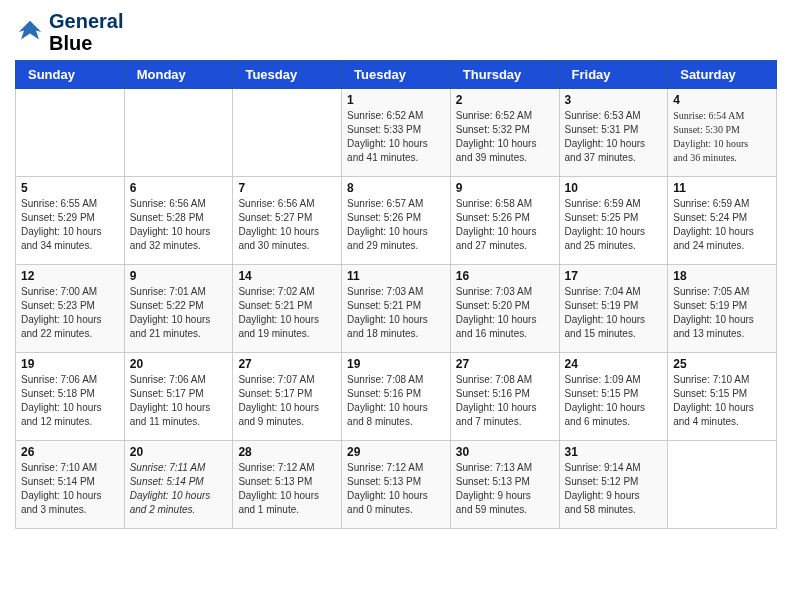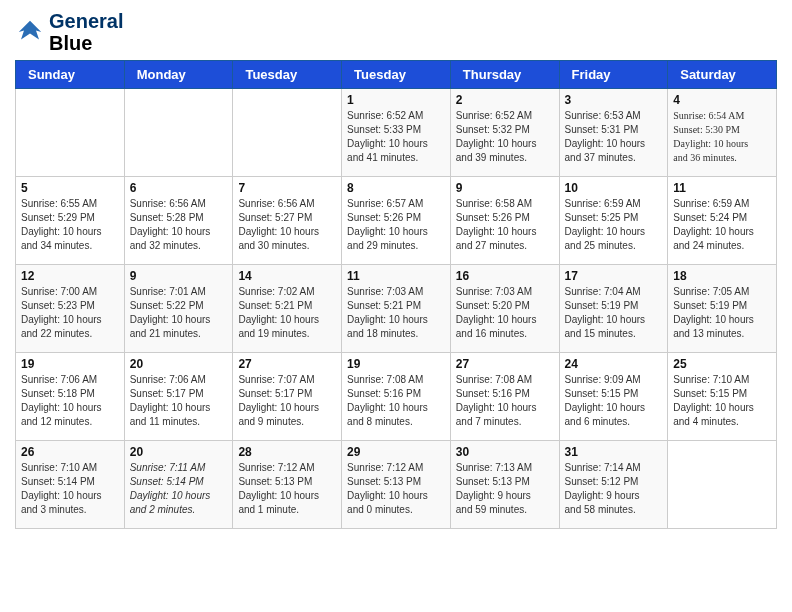--- a/index.html
+++ b/index.html
@@ -286,21 +286,21 @@
         </td>
         <td>
           <span class="day-number">27</span>
           <div class="day-info" style="white-space: pre-line;">Sunrise: 7:08 AM
 Sunset: 5:16 PM
 Daylight: 10 hours
 and 7 minutes.</div>
         </td>
         <td>
           <span class="day-number">24</span>
-          <div class="day-info" style="white-space: pre-line;">Sunrise: 9:09 AM
+          <div class="day-info" style="white-space: pre-line;">Sunrise: 1:09 AM
 Sunset: 5:15 PM
 Daylight: 10 hours
 and 6 minutes.</div>
         </td>
         <td>
           <span class="day-number">25</span>
           <div class="day-info" style="white-space: pre-line;">Sunrise: 7:10 AM
 Sunset: 5:15 PM
 Daylight: 10 hours
 and 4 minutes.</div>
@@ -337,21 +337,21 @@
         </td>
         <td>
           <span class="day-number">30</span>
           <div class="day-info" style="white-space: pre-line;">Sunrise: 7:13 AM
 Sunset: 5:13 PM
 Daylight: 9 hours
 and 59 minutes.</div>
         </td>
         <td>
           <span class="day-number">31</span>
-          <div class="day-info" style="white-space: pre-line;">Sunrise: 7:14 AM
+          <div class="day-info" style="white-space: pre-line;">Sunrise: 9:14 AM
 Sunset: 5:12 PM
 Daylight: 9 hours
 and 58 minutes.</div>
         </td>
         <td class="empty-cell"></td>
       </tr>
     </tbody>
 </table>
 
 </body></html>

